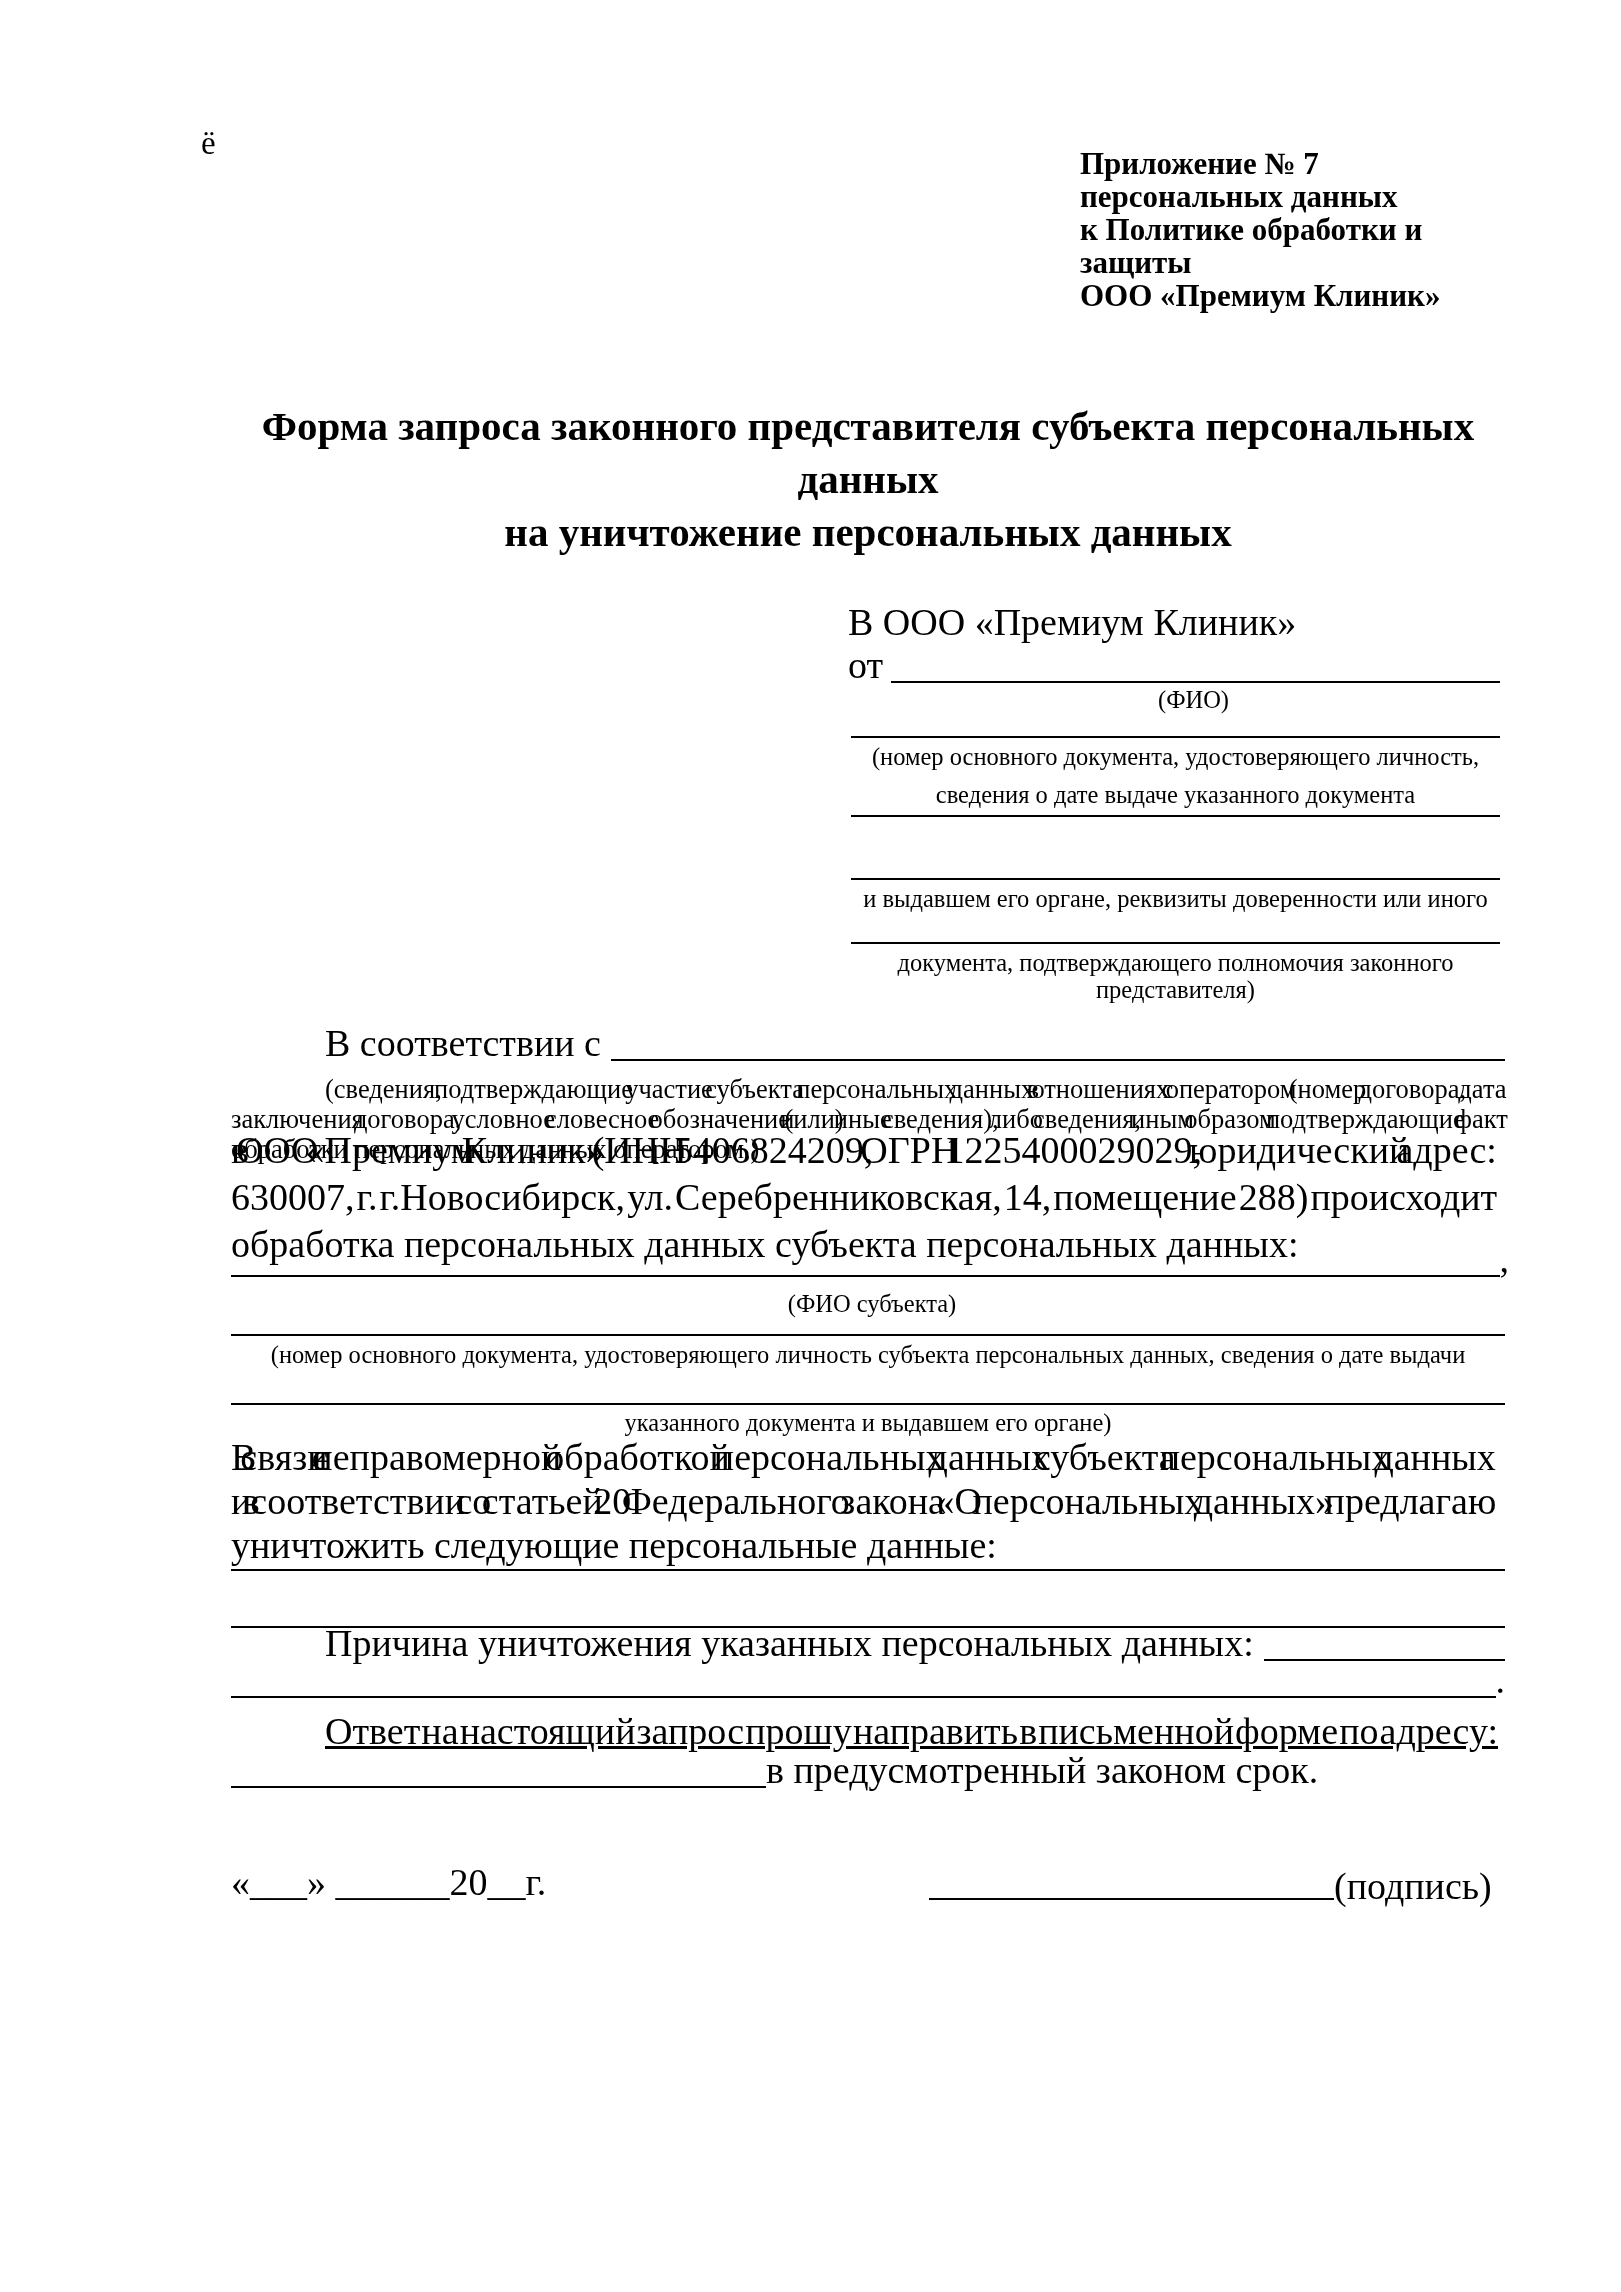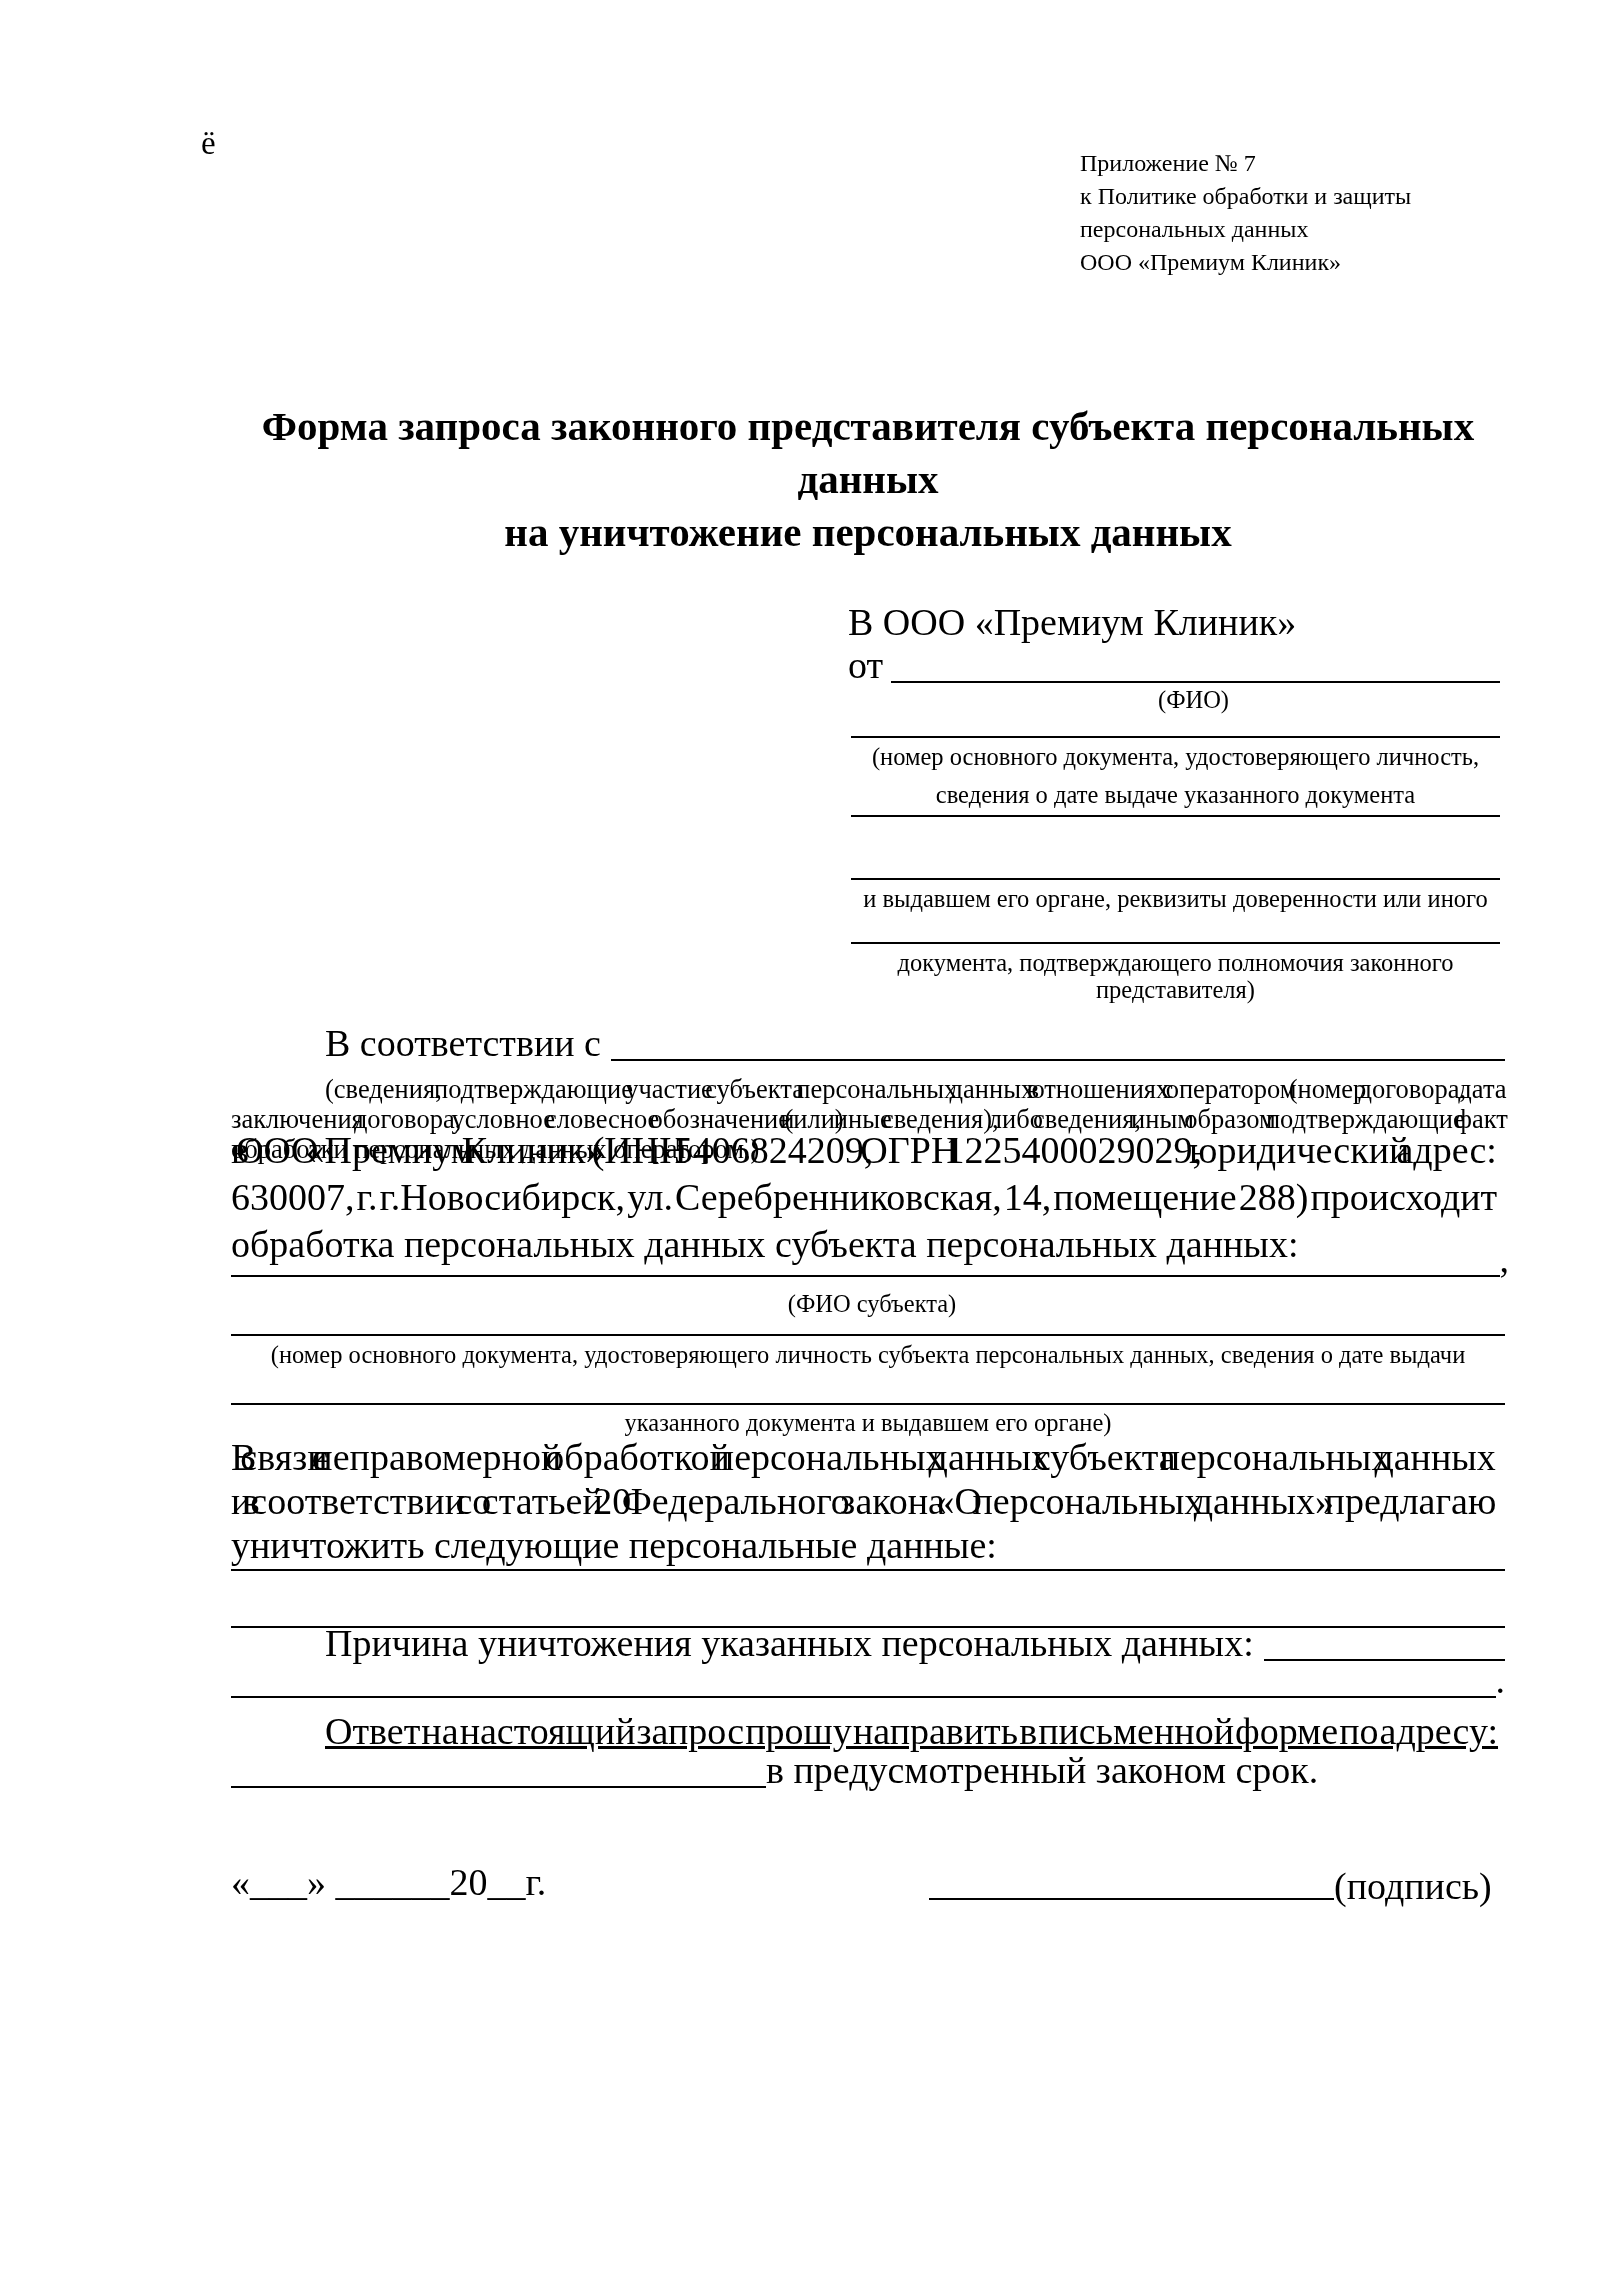--- a/index.html
+++ b/index.html
@@ -7,35 +7,35 @@
         font-family:"Liberation Serif","DejaVu Serif",serif;color:#000;}
   .abs{position:absolute;}
   .body-t{font-size:38px;line-height:45px;}
   .cap{font-size:24.5px;line-height:27.4px;text-align:center;}
   .uline{position:absolute;border-top:2.9px solid #000;height:0;}
   .row{display:flex;align-items:flex-end;}
   .fill{flex:1 1 auto;border-bottom:2.9px solid #000;margin-bottom:4.9px;}
   .seg{border-bottom:2.9px solid #000;margin-bottom:4.9px;}
   .nw{white-space:nowrap;overflow:visible;}
   .stretch{white-space:nowrap;}
-  .header-block{font-size:24px;line-height:33px;}
+  .header-block{font-size:31px;line-height:33px;font-weight:bold;}
   .title{font-size:41px;line-height:53px;font-weight:bold;text-align:center;}
   .indent{padding-left:94px;}
 </style>
 </head>
 <body>
 
 <div class="page">
 
   <div class="abs" style="left:201px;top:125px;font-size:33px;">ё</div>
 
   <div class="abs header-block" style="left:1080px;top:147px;width:451px;">
     <div>Приложение № 7</div>
+    <div>персональных данных</div>
     <div>к Политике обработки и защиты</div>
-    <div>персональных данных</div>
     <div>ООО «Премиум Клиник»</div>
   </div>
 
   <div class="abs title" style="left:231px;top:400px;width:1274px;">
     <div>Форма запроса законного представителя субъекта персональных данных</div>
     <div>на уничтожение персональных данных</div>
   </div>
 
   <div class="abs body-t" style="left:848px;top:600px;">В ООО «Премиум Клиник»</div>
 

